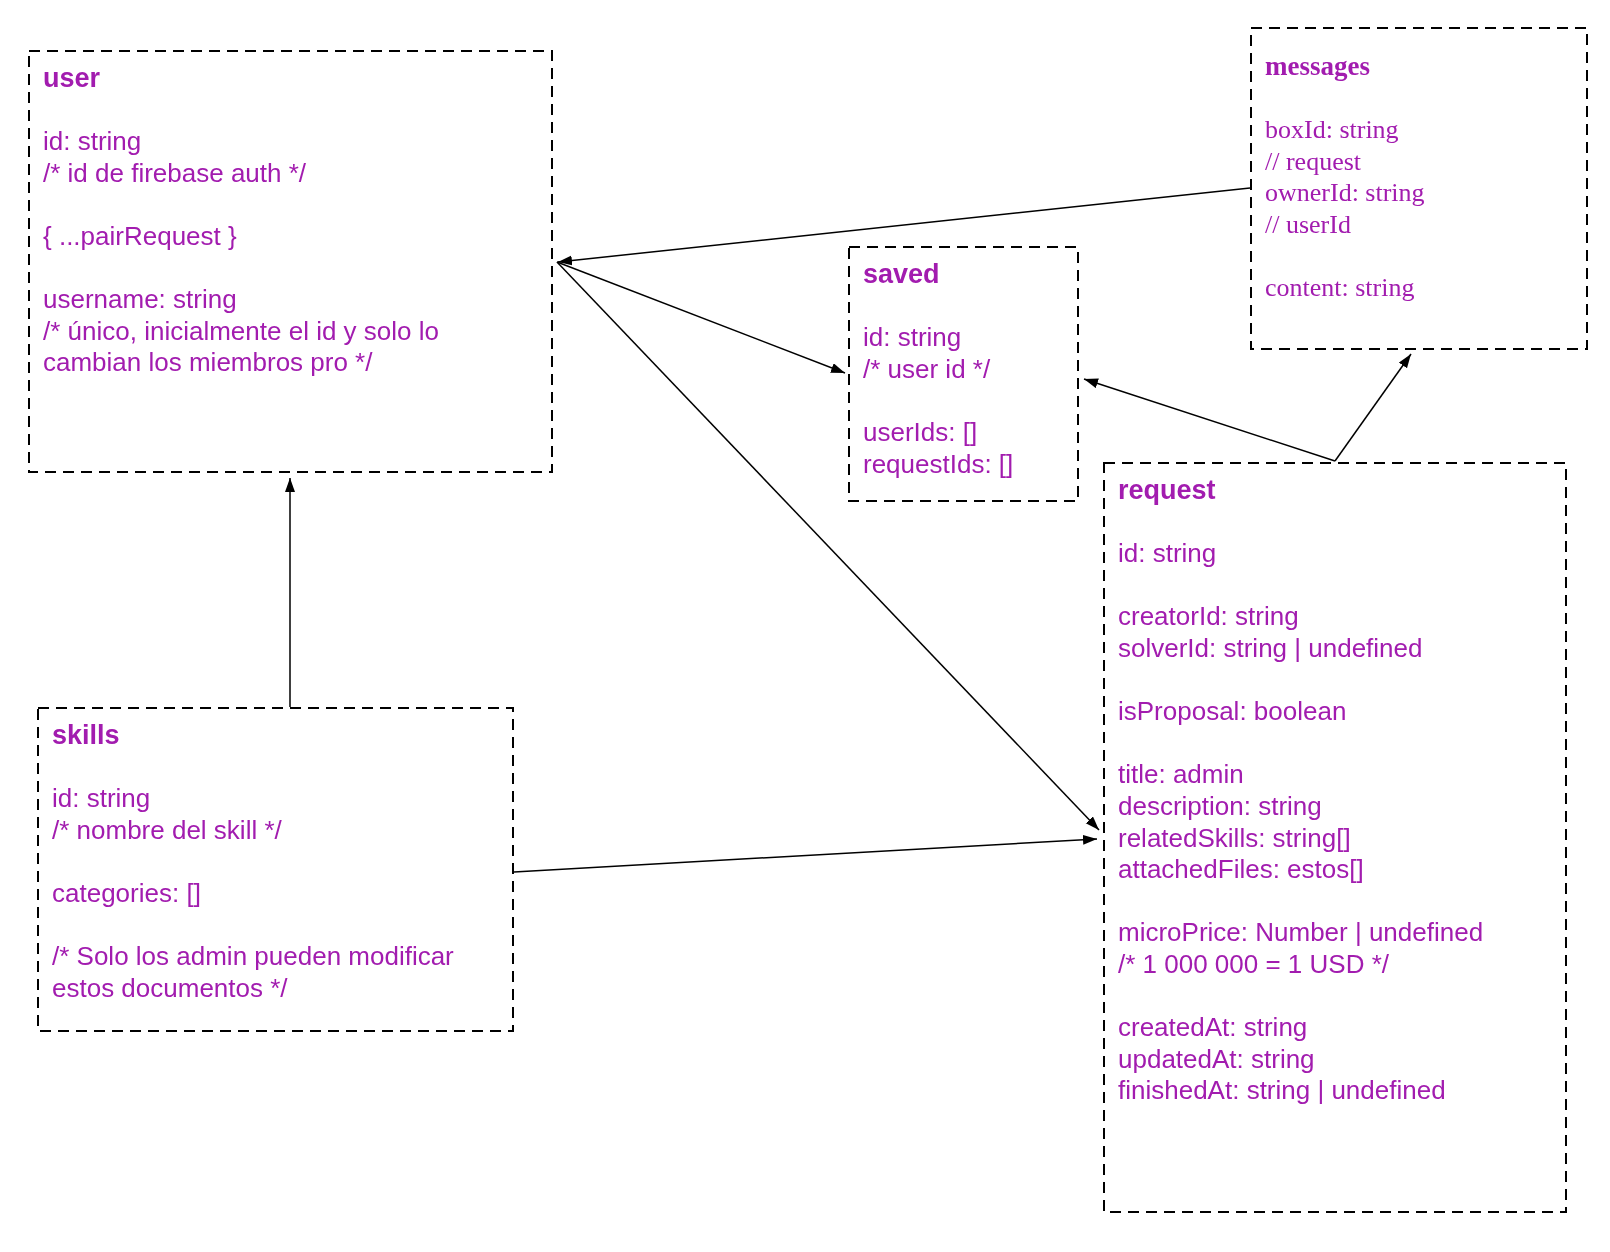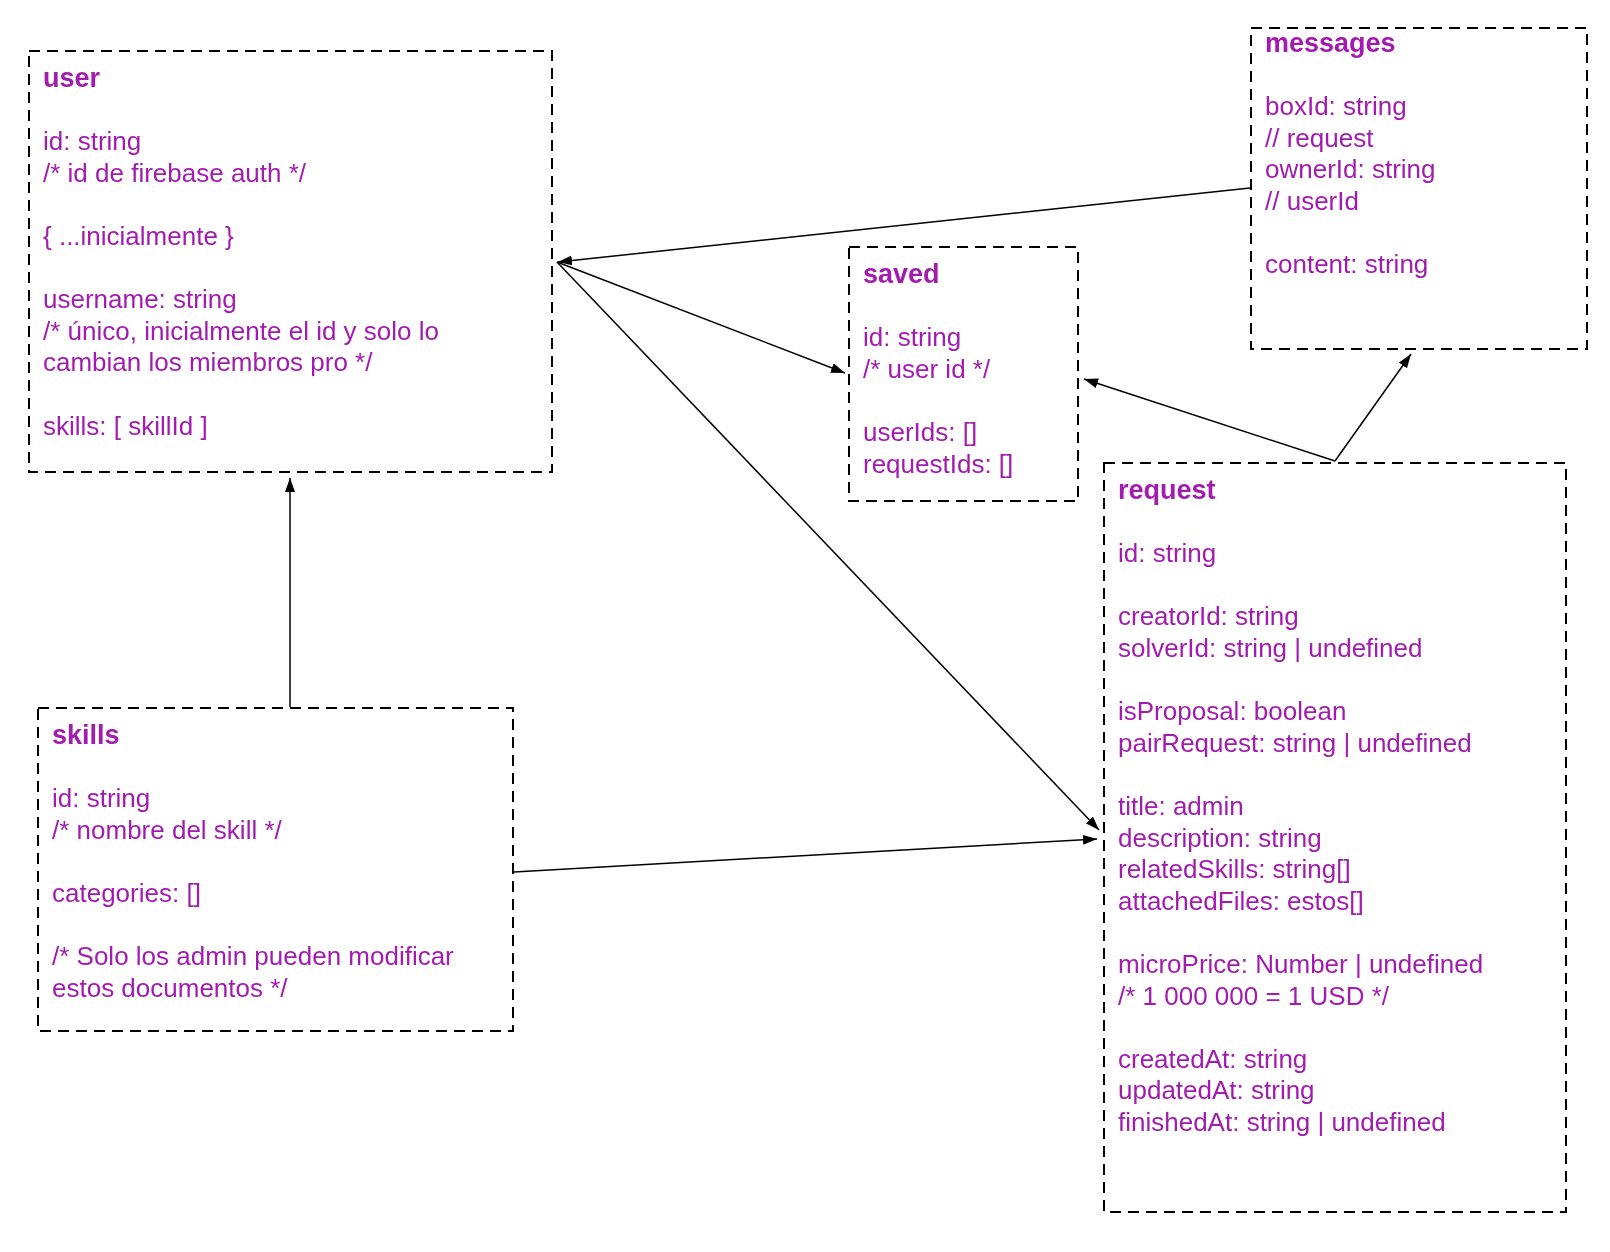--- a/index.html
+++ b/index.html
@@ -69,31 +69,30 @@
       <line x1="1335" y1="461" x2="1084" y2="379" stroke="#000000" stroke-width="1.5" marker-end="url(#arrowhead)"></line>
       <line x1="1335" y1="461" x2="1411" y2="354" stroke="#000000" stroke-width="1.5" marker-end="url(#arrowhead)"></line>
     </svg>
 
   <div class="entity-box" id="box-user" style="left: 28px; top: 50px; width: 525px; height: 423px;">
     <div class="entity-title">user</div>
     <div class="entity-fields">
         <div class="line">id: string</div>
         <div class="line">/* id de firebase auth */</div>
         <div class="line"></div>
-        <div class="line">{ ...inicialmente }</div>
+        <div class="line">{ ...pairRequest }</div>
         <div class="line"></div>
         <div class="line">username: string</div>
         <div class="line">/* único, inicialmente el id y solo lo</div>
         <div class="line">cambian los miembros pro */</div>
         <div class="line"></div>
-        <div class="line">skills: [ skillId ]</div>
       </div>
   </div>
 
-  <div class="entity-box" id="box-messages" style="left: 1250px; top: 15px; width: 338px; height: 323px;">
+  <div class="entity-box" id="box-messages" style="left: 1250px; top: 38px; width: 338px; height: 323px; font-family: Liberation Serif, serif;">
     <div class="entity-title">messages</div>
     <div class="entity-fields">
         <div class="line">boxId: string</div>
         <div class="line">// request</div>
         <div class="line">ownerId: string</div>
         <div class="line">// userId</div>
         <div class="line"></div>
         <div class="line">content: string</div>
       </div>
   </div>
@@ -124,21 +123,20 @@
 
   <div class="entity-box" id="box-request" style="left: 1103px; top: 462px; width: 464px; height: 751px;">
     <div class="entity-title">request</div>
     <div class="entity-fields">
         <div class="line">id: string</div>
         <div class="line"></div>
         <div class="line">creatorId: string</div>
         <div class="line">solverId: string | undefined</div>
         <div class="line"></div>
         <div class="line">isProposal: boolean</div>
-        <div class="line">pairRequest: string | undefined</div>
         <div class="line"></div>
         <div class="line">title: admin</div>
         <div class="line">description: string</div>
         <div class="line">relatedSkills: string[]</div>
         <div class="line">attachedFiles: estos[]</div>
         <div class="line"></div>
         <div class="line">microPrice: Number | undefined</div>
         <div class="line">/* 1 000 000 = 1 USD */</div>
         <div class="line"></div>
         <div class="line">createdAt: string</div>

